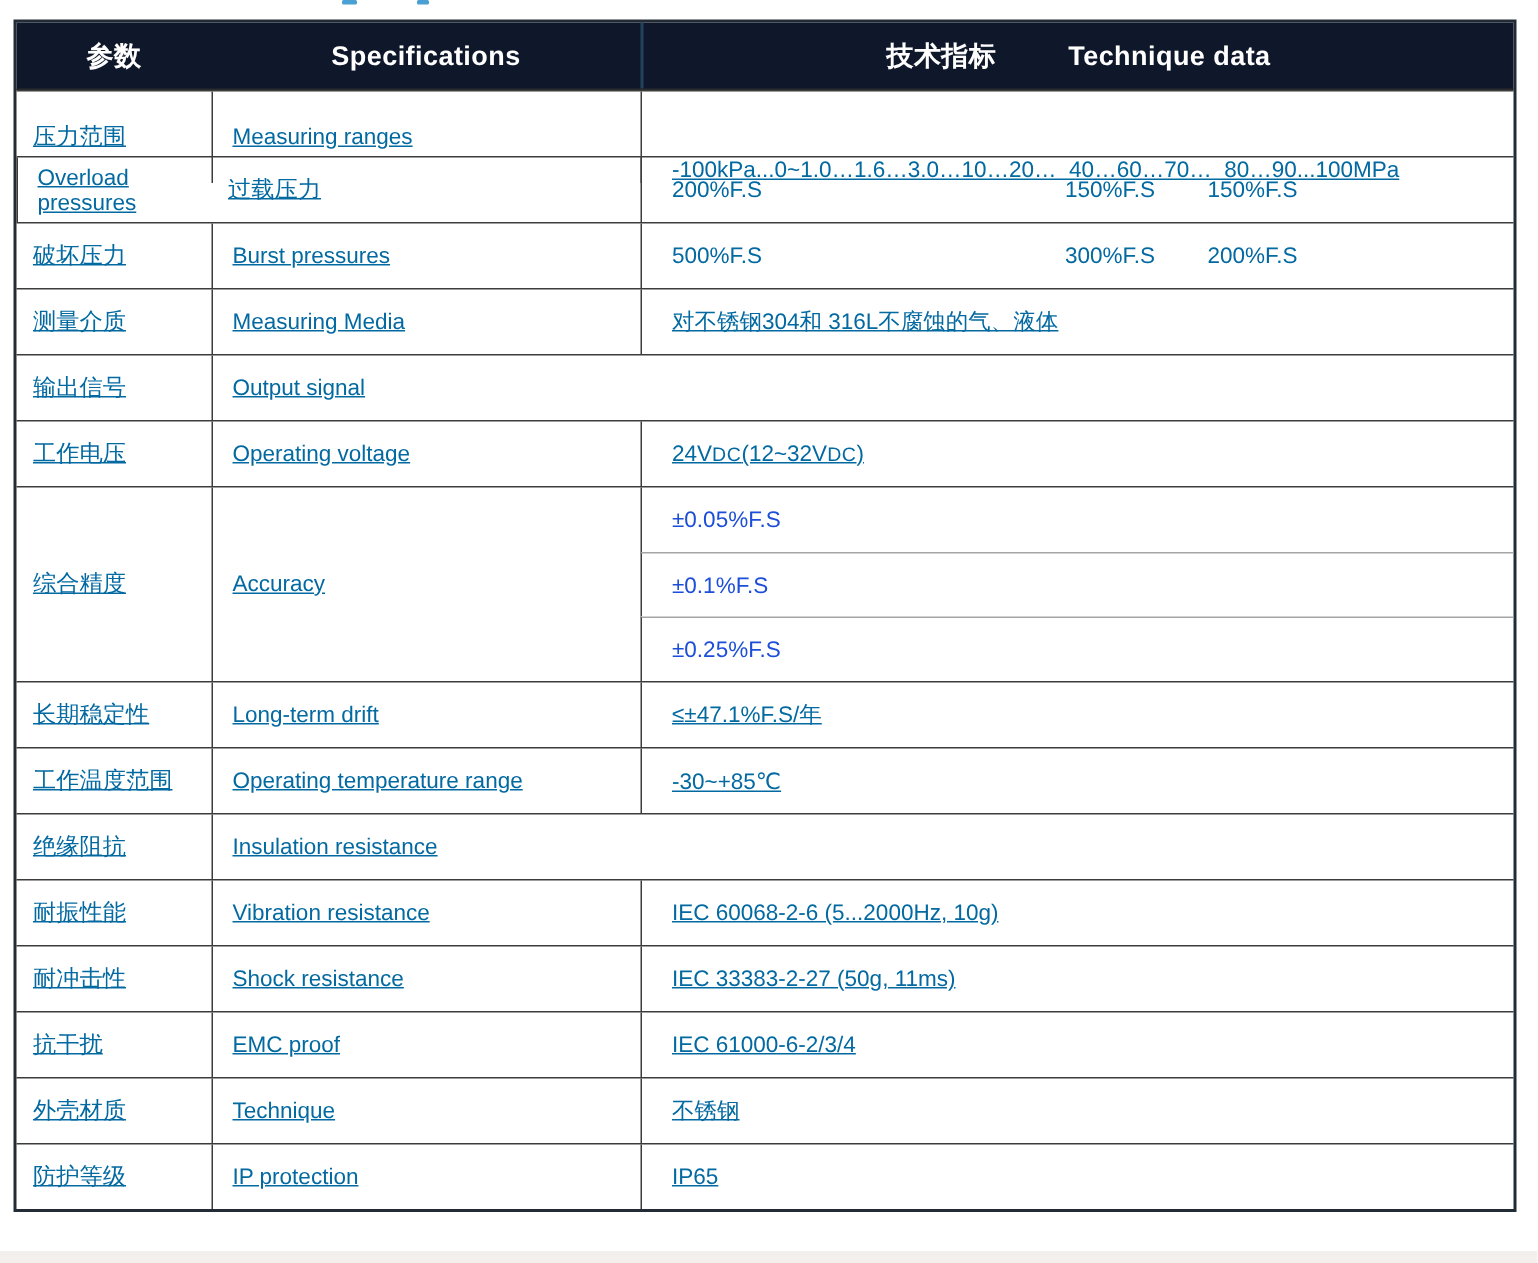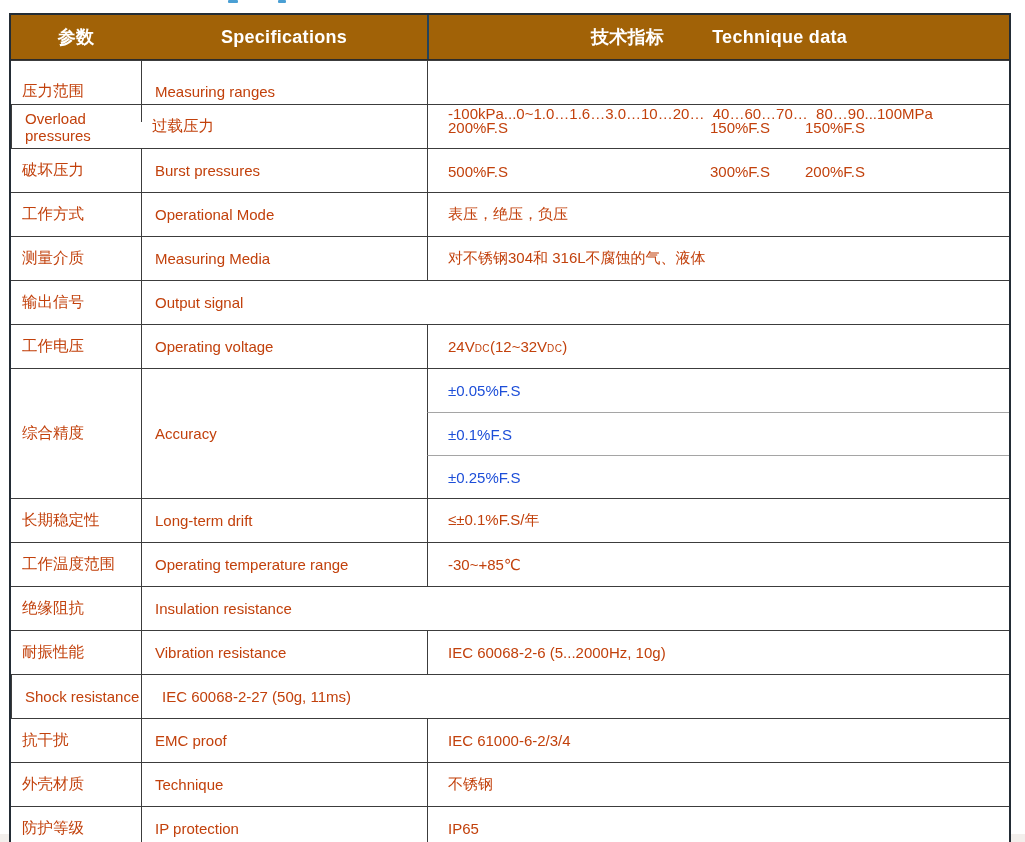--- a/index.html
+++ b/index.html
@@ -12,40 +12,40 @@
   .artifact{position:absolute;top:0;height:3px;background:#4a9fd4;border-radius:1px;}
   .artifact.a1{left:228px;width:10px;}
   .artifact.a2{left:278px;width:8px;}
 
   .spec-table{
     position:absolute;left:9px;top:13px;width:1002px;
     border:2px solid #232c35;background:#ffffff;box-sizing:border-box;
   }
   .hdr{
     display:grid;grid-template-columns:130px 286px 1fr;height:44px;
-    background:#a16207;border-bottom:1px solid #2b2b2b;
+    background:#0f172a;border-bottom:1px solid #2b2b2b;
   }
   .hdr-cell{
     display:flex;align-items:center;justify-content:center;
     color:#ffffff;font-weight:700;font-size:18px;letter-spacing:.3px;
   }
   .hdr-cell.hc3{border-left:2px solid #23435c;gap:48px;}
 
   .row{
     display:grid;grid-template-columns:130px 286px 1fr;height:43px;
     border-top:1px solid #3c3c3c;
   }
   .row:first-of-type{border-top:none;}
-  .cell{display:flex;align-items:center;font-size:15px;color:#c2410c;box-sizing:border-box;}
+  .cell{display:flex;align-items:center;font-size:15px;color:#0369a1;box-sizing:border-box;text-decoration:underline;}
   .c1{padding-left:11px;font-size:15.5px;}
   .c2{padding-left:13px;border-left:1px solid #3c3c3c;}
   .c3{padding-left:20px;border-left:1px solid #3c3c3c;}
   .c3.pre .val{white-space:pre;margin-top:44px;}
   .val{display:inline;}
-  .dc{font-size:10px;letter-spacing:.4px;}
+  .dc{font-size:13px;letter-spacing:.4px;}
 
   .c3.triple{padding:0;position:relative;}
   .c3.triple .tv{position:absolute;top:50%;transform:translateY(-50%);}
   .c3.triple .tv1{left:20px;}
   .c3.triple .tv2{left:282px;}
   .c3.triple .tv3{left:377px;}
 
   .row.acc{height:129px;grid-template-rows:43px 43px 43px;}
   .row.acc .c1,.row.acc .c2{grid-row:1 / 4;}
   .row.acc .sub{grid-column:3;display:flex;align-items:center;padding-left:20px;
@@ -91,27 +91,20 @@
   <div class="row">
     <div class="cell c1">破坏压力</div>
     <div class="cell c2">Burst pressures</div>
     <div class="cell c3 triple">
       <span class="tv tv1">500%F.S</span>
       <span class="tv tv2">300%F.S</span>
       <span class="tv tv3">200%F.S</span>
     </div>
   </div>
 
-  <div class="row">
-    <div class="cell c1">工作方式</div>
-    <div class="cell c2">Operational Mode</div>
-    <div class="cell c3">
-        <span class="val">表压，绝压，负压</span>
-      </div>
-  </div>
 
   <div class="row">
     <div class="cell c1">测量介质</div>
     <div class="cell c2">Measuring Media</div>
     <div class="cell c3">
         <span class="val">对不锈钢304和 316L不腐蚀的气、液体</span>
       </div>
   </div>
 
   <div class="row">
@@ -138,21 +131,21 @@
       </div>
     <div class="sub">
         <span class="val">±0.25%F.S</span>
       </div>
   </div>
 
   <div class="row">
     <div class="cell c1">长期稳定性</div>
     <div class="cell c2">Long-term drift</div>
     <div class="cell c3">
-        <span class="val">≤±0.1%F.S/年</span>
+        <span class="val">≤±47.1%F.S/年</span>
       </div>
   </div>
 
   <div class="row">
     <div class="cell c1">工作温度范围</div>
     <div class="cell c2">Operating temperature range</div>
     <div class="cell c3">
         <span class="val">-30~+85℃</span>
       </div>
   </div>
@@ -164,23 +157,24 @@
 
   <div class="row">
     <div class="cell c1">耐振性能</div>
     <div class="cell c2">Vibration resistance</div>
     <div class="cell c3">
         <span class="val">IEC 60068-2-6 (5...2000Hz, 10g)</span>
       </div>
   </div>
 
   <div class="row">
+    <div class="cell c1">耐冲击性</div>
     <div class="cell c2">Shock resistance</div>
     <div class="cell c3">
-        <span class="val">IEC 60068-2-27 (50g, 11ms)</span>
+        <span class="val">IEC 33383-2-27 (50g, 11ms)</span>
       </div>
   </div>
 
   <div class="row">
     <div class="cell c1">抗干扰</div>
     <div class="cell c2">EMC proof</div>
     <div class="cell c3">
         <span class="val">IEC 61000-6-2/3/4</span>
       </div>
   </div>

